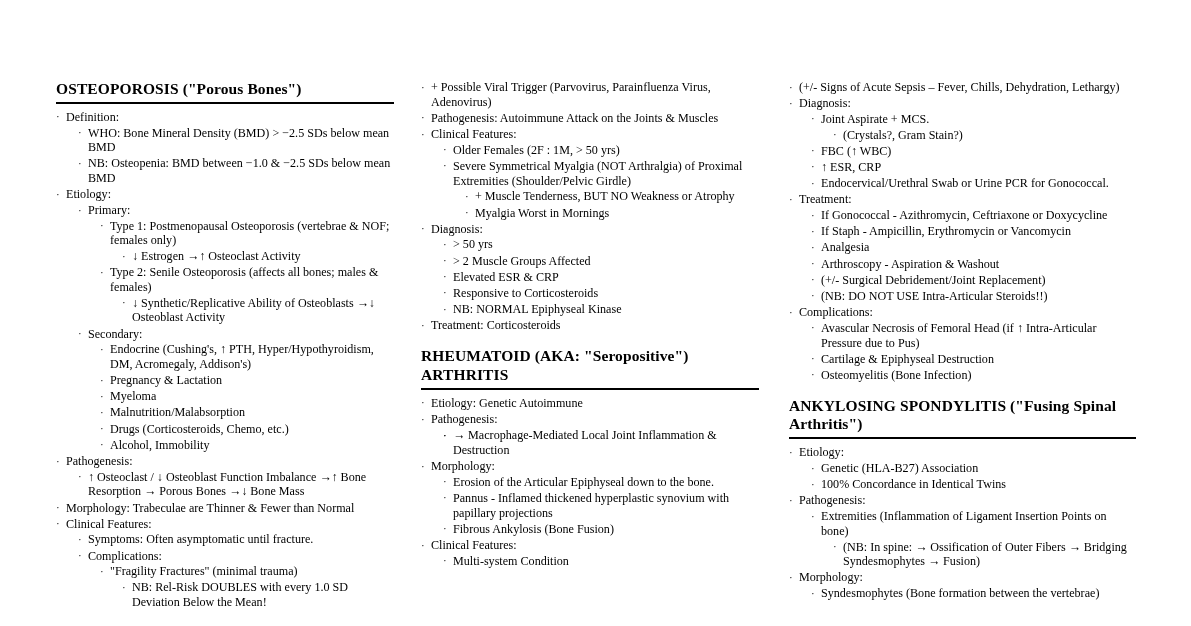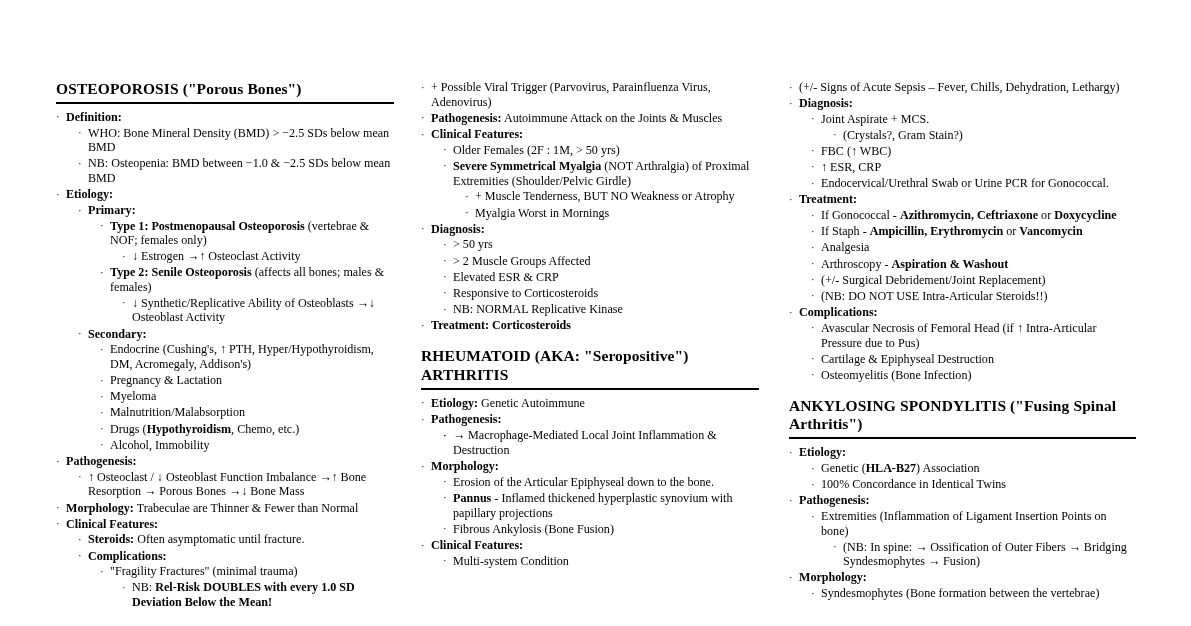--- a/index.html
+++ b/index.html
@@ -63,21 +63,21 @@
     left: 0;
     top: -0.5px;
     font-size: 11px;
     line-height: 1.35;
   }
   ul.lvl1 { margin-left: 0px; }
   ul.lvl2 { margin-left: 12px; margin-top: 1px; }
   ul.lvl3 { margin-left: 12px; margin-top: 1px; }
   ul.lvl4 { margin-left: 12px; margin-top: 1px; }
 
-  b { font-weight: bold; }
+  b { font-weight: normal; }
   .txt { display: inline; }
 </style>
 </head>
 <body>
 
 <div class="page">
   <div class="col" id="col-1">
       <div class="section">
         <h1 class="section-title">OSTEOPOROSIS ("Porous Bones")</h1>
         <hr class="section-rule">
@@ -93,30 +93,30 @@
                     </ul></li>
                   <li><span class="bullet">·</span><span class="txt"><b>Type 2: Senile Osteoporosis</b> (affects all bones; males &amp; females)</span><ul class="lvl4">
                       <li><span class="bullet">·</span><span class="txt">↓ Synthetic/Replicative Ability of Osteoblasts →↓ Osteoblast Activity</span></li>
                     </ul></li>
                 </ul></li>
               <li><span class="bullet">·</span><span class="txt"><b>Secondary:</b></span><ul class="lvl3">
                   <li><span class="bullet">·</span><span class="txt">Endocrine (Cushing's, ↑ PTH, Hyper/Hypothyroidism, DM, Acromegaly, Addison's)</span></li>
                   <li><span class="bullet">·</span><span class="txt">Pregnancy &amp; Lactation</span></li>
                   <li><span class="bullet">·</span><span class="txt">Myeloma</span></li>
                   <li><span class="bullet">·</span><span class="txt">Malnutrition/Malabsorption</span></li>
-                  <li><span class="bullet">·</span><span class="txt">Drugs (<b>Hypothyroidism</b>, Chemo, etc.)</span></li>
+                  <li><span class="bullet">·</span><span class="txt">Drugs (<b>Corticosteroids</b>, Chemo, etc.)</span></li>
                   <li><span class="bullet">·</span><span class="txt">Alcohol, Immobility</span></li>
                 </ul></li>
             </ul></li>
           <li><span class="bullet">·</span><span class="txt"><b>Pathogenesis:</b></span><ul class="lvl2">
               <li><span class="bullet">·</span><span class="txt">↑ Osteoclast / ↓ Osteoblast Function Imbalance →↑ Bone Resorption → Porous Bones →↓ Bone Mass</span></li>
             </ul></li>
           <li><span class="bullet">·</span><span class="txt"><b>Morphology:</b> Trabeculae are Thinner &amp; Fewer than Normal</span></li>
           <li><span class="bullet">·</span><span class="txt"><b>Clinical Features:</b></span><ul class="lvl2">
-              <li><span class="bullet">·</span><span class="txt"><b>Steroids:</b> Often asymptomatic until fracture.</span></li>
+              <li><span class="bullet">·</span><span class="txt"><b>Symptoms:</b> Often asymptomatic until fracture.</span></li>
               <li><span class="bullet">·</span><span class="txt"><b>Complications:</b></span><ul class="lvl3">
                   <li><span class="bullet">·</span><span class="txt">"Fragility Fractures" (minimal trauma)</span><ul class="lvl4">
                       <li><span class="bullet">·</span><span class="txt">NB: <b>Rel-Risk DOUBLES with every 1.0 SD Deviation Below the Mean!</b></span></li>
                     </ul></li>
                 </ul></li>
             </ul></li>
         </ul>
       </div>
     </div>
   <div class="col" id="col-2">
@@ -130,21 +130,21 @@
                   <li><span class="bullet">·</span><span class="txt">+ Muscle Tenderness, BUT NO Weakness or Atrophy</span></li>
                   <li><span class="bullet">·</span><span class="txt">Myalgia Worst in Mornings</span></li>
                 </ul></li>
               <li><span class="bullet">·</span></li>
             </ul></li>
           <li><span class="bullet">·</span><span class="txt"><b>Diagnosis:</b></span><ul class="lvl2">
               <li><span class="bullet">·</span><span class="txt">&gt; 50 yrs</span></li>
               <li><span class="bullet">·</span><span class="txt">&gt; 2 Muscle Groups Affected</span></li>
               <li><span class="bullet">·</span><span class="txt">Elevated ESR &amp; CRP</span></li>
               <li><span class="bullet">·</span><span class="txt">Responsive to Corticosteroids</span></li>
-              <li><span class="bullet">·</span><span class="txt">NB: NORMAL Replicative Kinase</span></li>
+              <li><span class="bullet">·</span><span class="txt">NB: NORMAL Epiphyseal Kinase</span></li>
             </ul></li>
           <li><span class="bullet">·</span><span class="txt"><b>Treatment: Corticosteroids</b></span></li>
         </ul>
       </div>
       <div class="section">
         <h1 class="section-title">RHEUMATOID (AKA: "Seropositive") ARTHRITIS</h1>
         <hr class="section-rule">
         <ul class="lvl1">
           <li><span class="bullet">·</span><span class="txt"><b>Etiology:</b> Genetic Autoimmune</span></li>
           <li><span class="bullet">·</span><span class="txt"><b>Pathogenesis:</b></span><ul class="lvl2">

